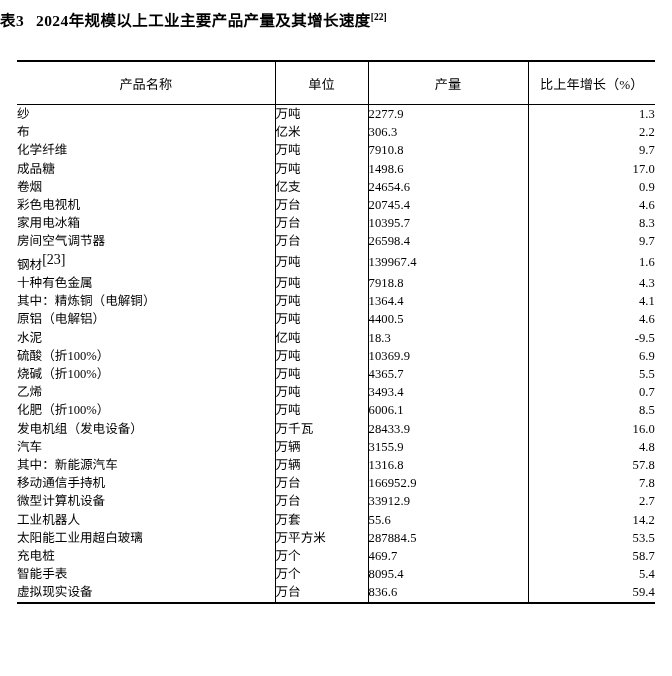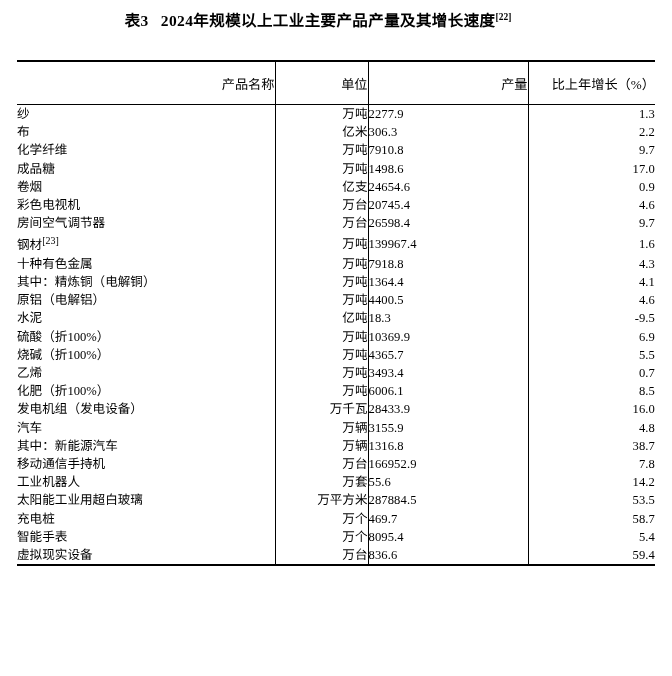--- a/index.html
+++ b/index.html
@@ -21,21 +21,20 @@
     width: 672px;
     height: 676px;
   }
 
   
   .title-bar {
     position: absolute;
     left: 0;
     top: 8px;
     width: 636px;
-    text-align: center;
   }
   .title-text {
     font-family: "Liberation Serif", "DejaVu Serif", serif;
     font-size: 15.5px;
     font-weight: bold;
     letter-spacing: 0.4px;
     white-space: nowrap;
   }
   .title-num {
     margin-right: 12px;
@@ -67,21 +66,21 @@
 
   
   table.stat thead th {
     border-top: 2.2px solid #000;
     border-bottom: 1.1px solid #000;
     padding: 0;
     height: 42px;
     vertical-align: middle;
     font-weight: normal;
     font-size: 13.2px;
-    text-align: right;
+    text-align: center;
     font-family: "Liberation Serif", "DejaVu Serif", serif;
   }
   table.stat thead th.sep,
   table.stat tbody td.sep {
     border-left: 1.1px solid #000;
   }
   table.stat tbody td {
     padding: 0;
     height: 18.2px;
     line-height: 18.2px;
@@ -92,37 +91,37 @@
     border-bottom: 2.2px solid #000;
   }
 
   
   td.name {
     text-align: left;
     padding-left: 2px;
     white-space: nowrap;
   }
   td.unit {
-    text-align: right;
+    text-align: left;
   }
   td.out {
     text-align: left;
     padding-right: 28px;
   }
   td.grow {
     text-align: right;
     padding-right: 26px;
     margin-left: 32px;
   }
 
   .ind1 { padding-left: 27px; }
   .ind2 { padding-left: 65px; margin-top: 16px; }
 
   .supsm {
-    font-size: 10px;
+    font-size: 14px;
     vertical-align: super;
   }
 
   .num {
     font-family: "Liberation Serif", "DejaVu Serif", serif;
     letter-spacing: 0.1px;
   }
 </style>
 </head>
 <body>
@@ -180,20 +179,26 @@
             <td class="out sep num">24654.6</td>
             <td class="grow sep num">0.9</td>
           </tr>
           <tr>
             <td class="name"><span>彩色电视机</span></td>
             <td class="unit sep">万台</td>
             <td class="out sep num">20745.4</td>
             <td class="grow sep num">4.6</td>
           </tr>
           <tr>
+            <td class="name"><span>家用电冰箱</span></td>
+            <td class="unit sep">万台</td>
+            <td class="out sep num">10395.7</td>
+            <td class="grow sep num">8.3</td>
+          </tr>
+          <tr>
             <td class="name"><span>房间空气调节器</span></td>
             <td class="unit sep">万台</td>
             <td class="out sep num">26598.4</td>
             <td class="grow sep num">9.7</td>
           </tr>
           <tr>
             <td class="name"><span>钢材</span><span class="supsm">[23]</span></td>
             <td class="unit sep">万吨</td>
             <td class="out sep num">139967.4</td>
             <td class="grow sep num">1.6</td>
@@ -255,27 +260,33 @@
           <tr>
             <td class="name"><span>汽车</span></td>
             <td class="unit sep">万辆</td>
             <td class="out sep num">3155.9</td>
             <td class="grow sep num">4.8</td>
           </tr>
           <tr>
             <td class="name ind1"><span>其中：新能源汽车</span></td>
             <td class="unit sep">万辆</td>
             <td class="out sep num">1316.8</td>
-            <td class="grow sep num">38.7</td>
+            <td class="grow sep num">57.8</td>
           </tr>
           <tr>
             <td class="name"><span>移动通信手持机</span></td>
             <td class="unit sep">万台</td>
             <td class="out sep num">166952.9</td>
             <td class="grow sep num">7.8</td>
+          </tr>
+          <tr>
+            <td class="name"><span>微型计算机设备</span></td>
+            <td class="unit sep">万台</td>
+            <td class="out sep num">33912.9</td>
+            <td class="grow sep num">2.7</td>
           </tr>
           <tr>
             <td class="name"><span>工业机器人</span></td>
             <td class="unit sep">万套</td>
             <td class="out sep num">55.6</td>
             <td class="grow sep num">14.2</td>
           </tr>
           <tr>
             <td class="name"><span>太阳能工业用超白玻璃</span></td>
             <td class="unit sep">万平方米</td>

